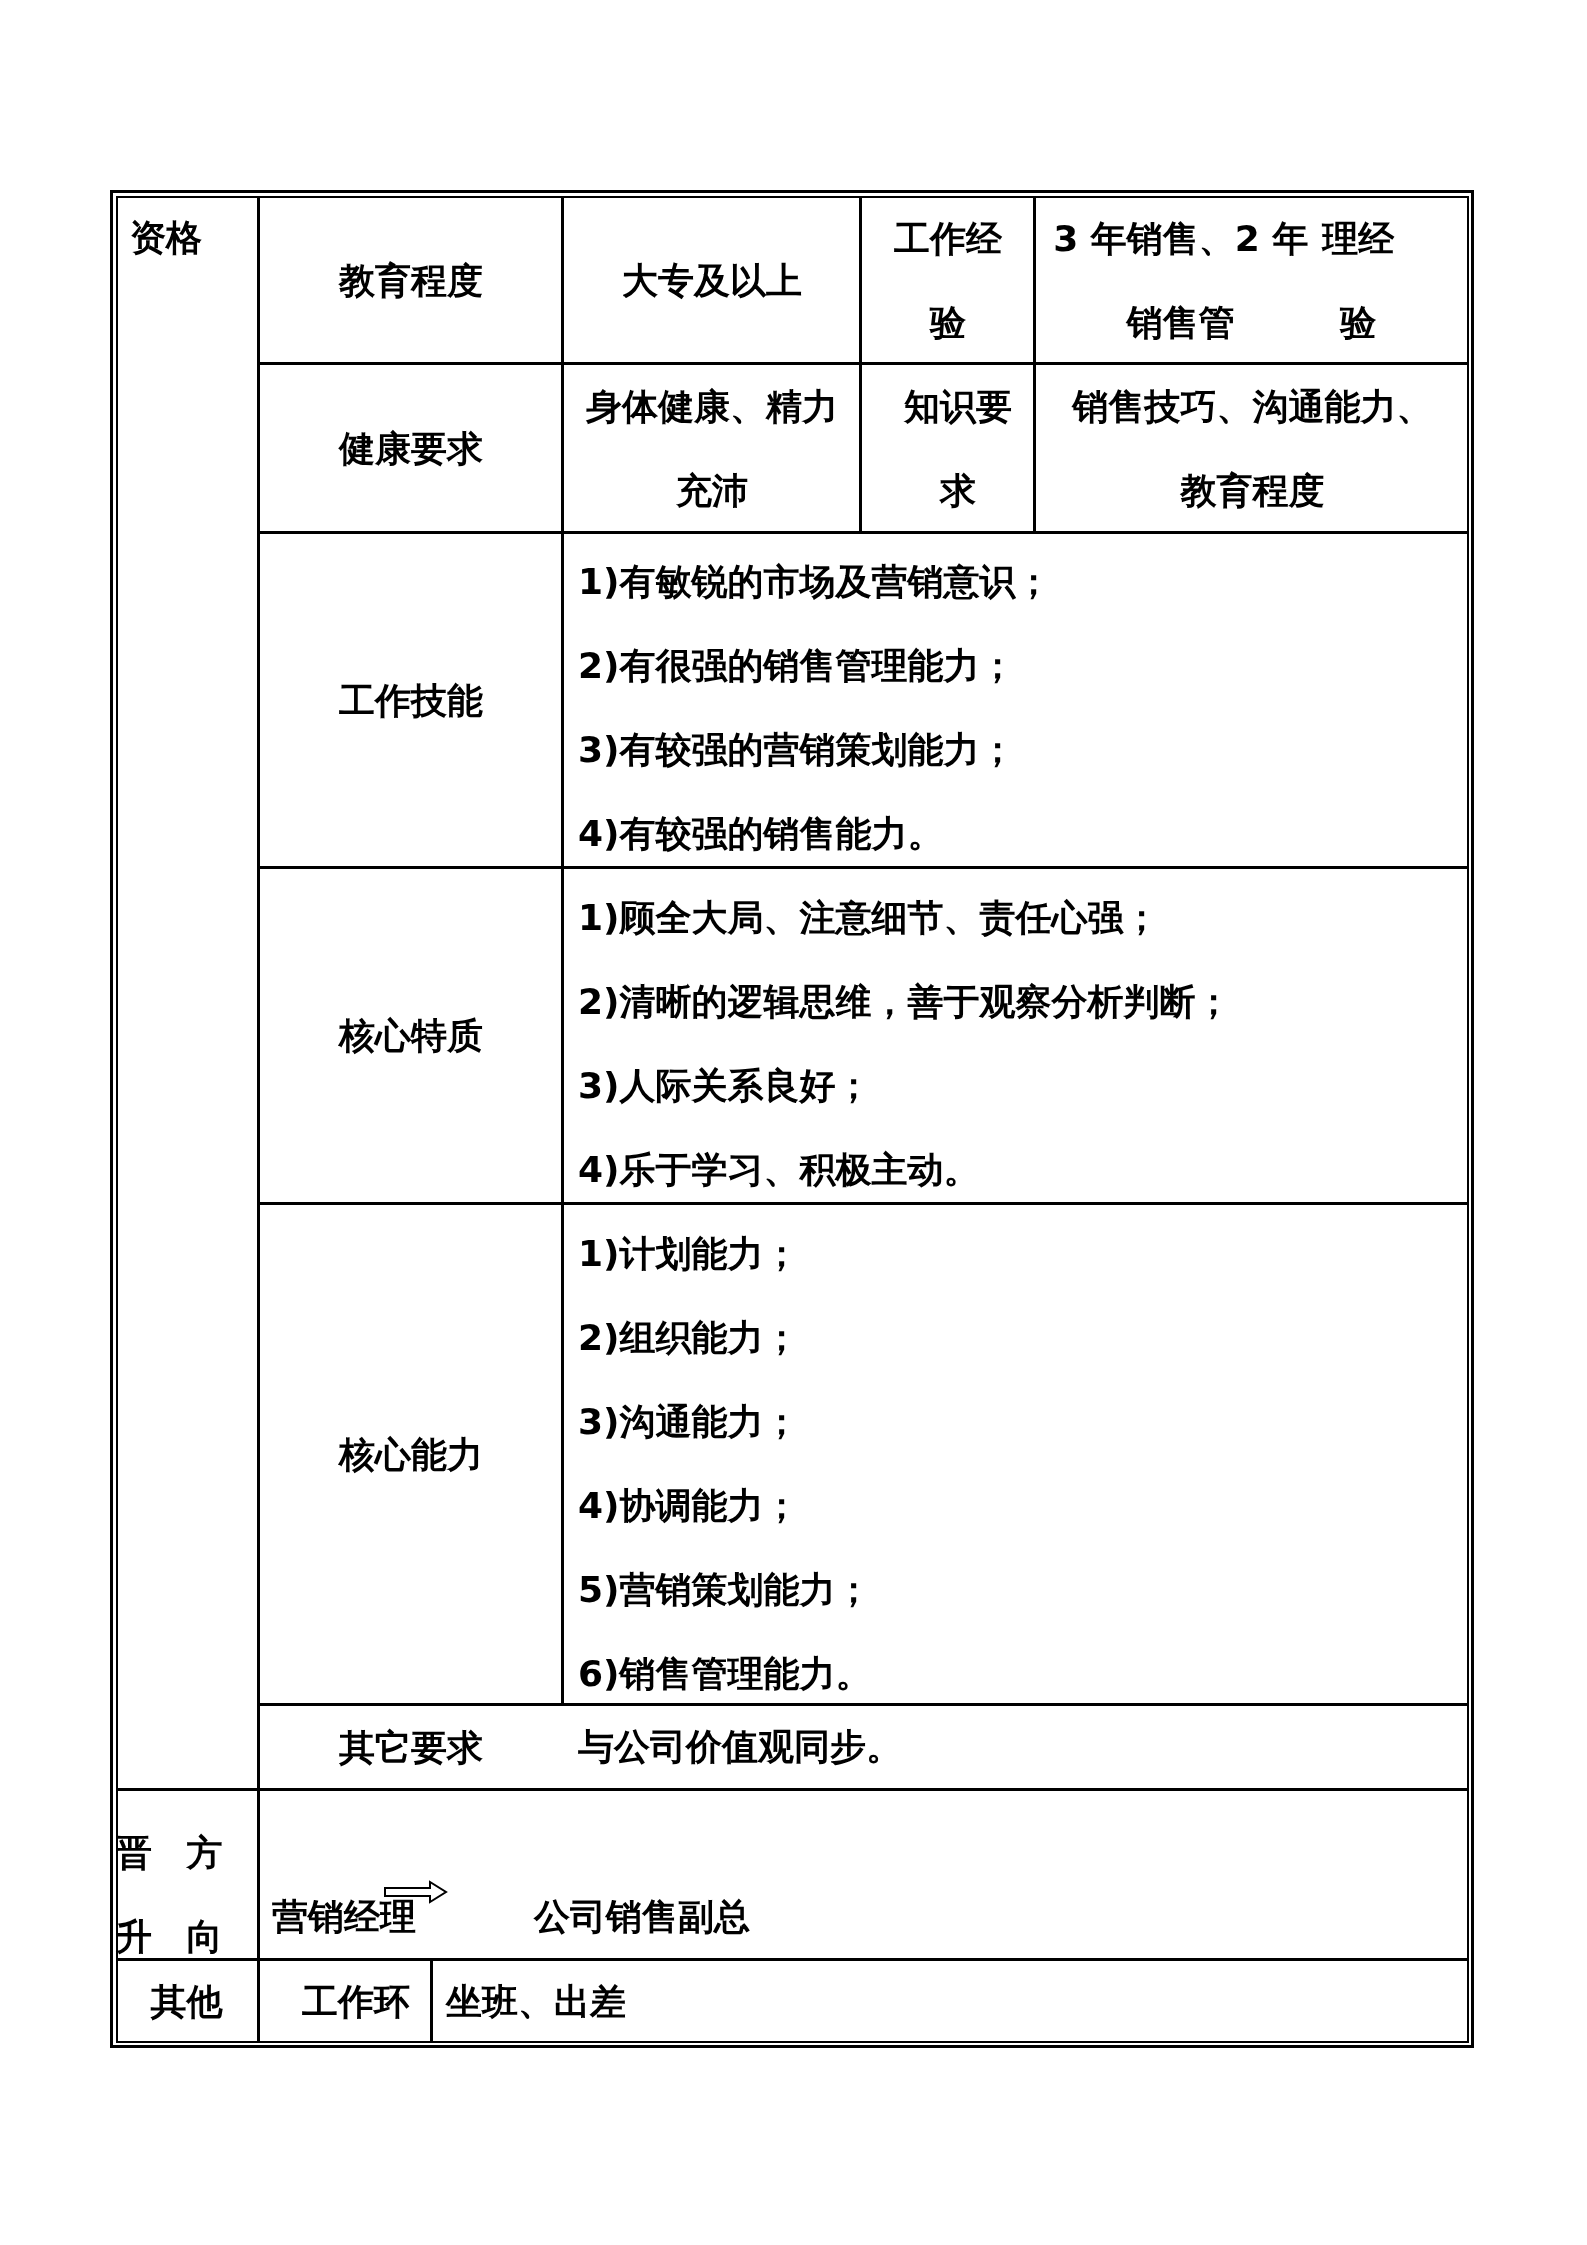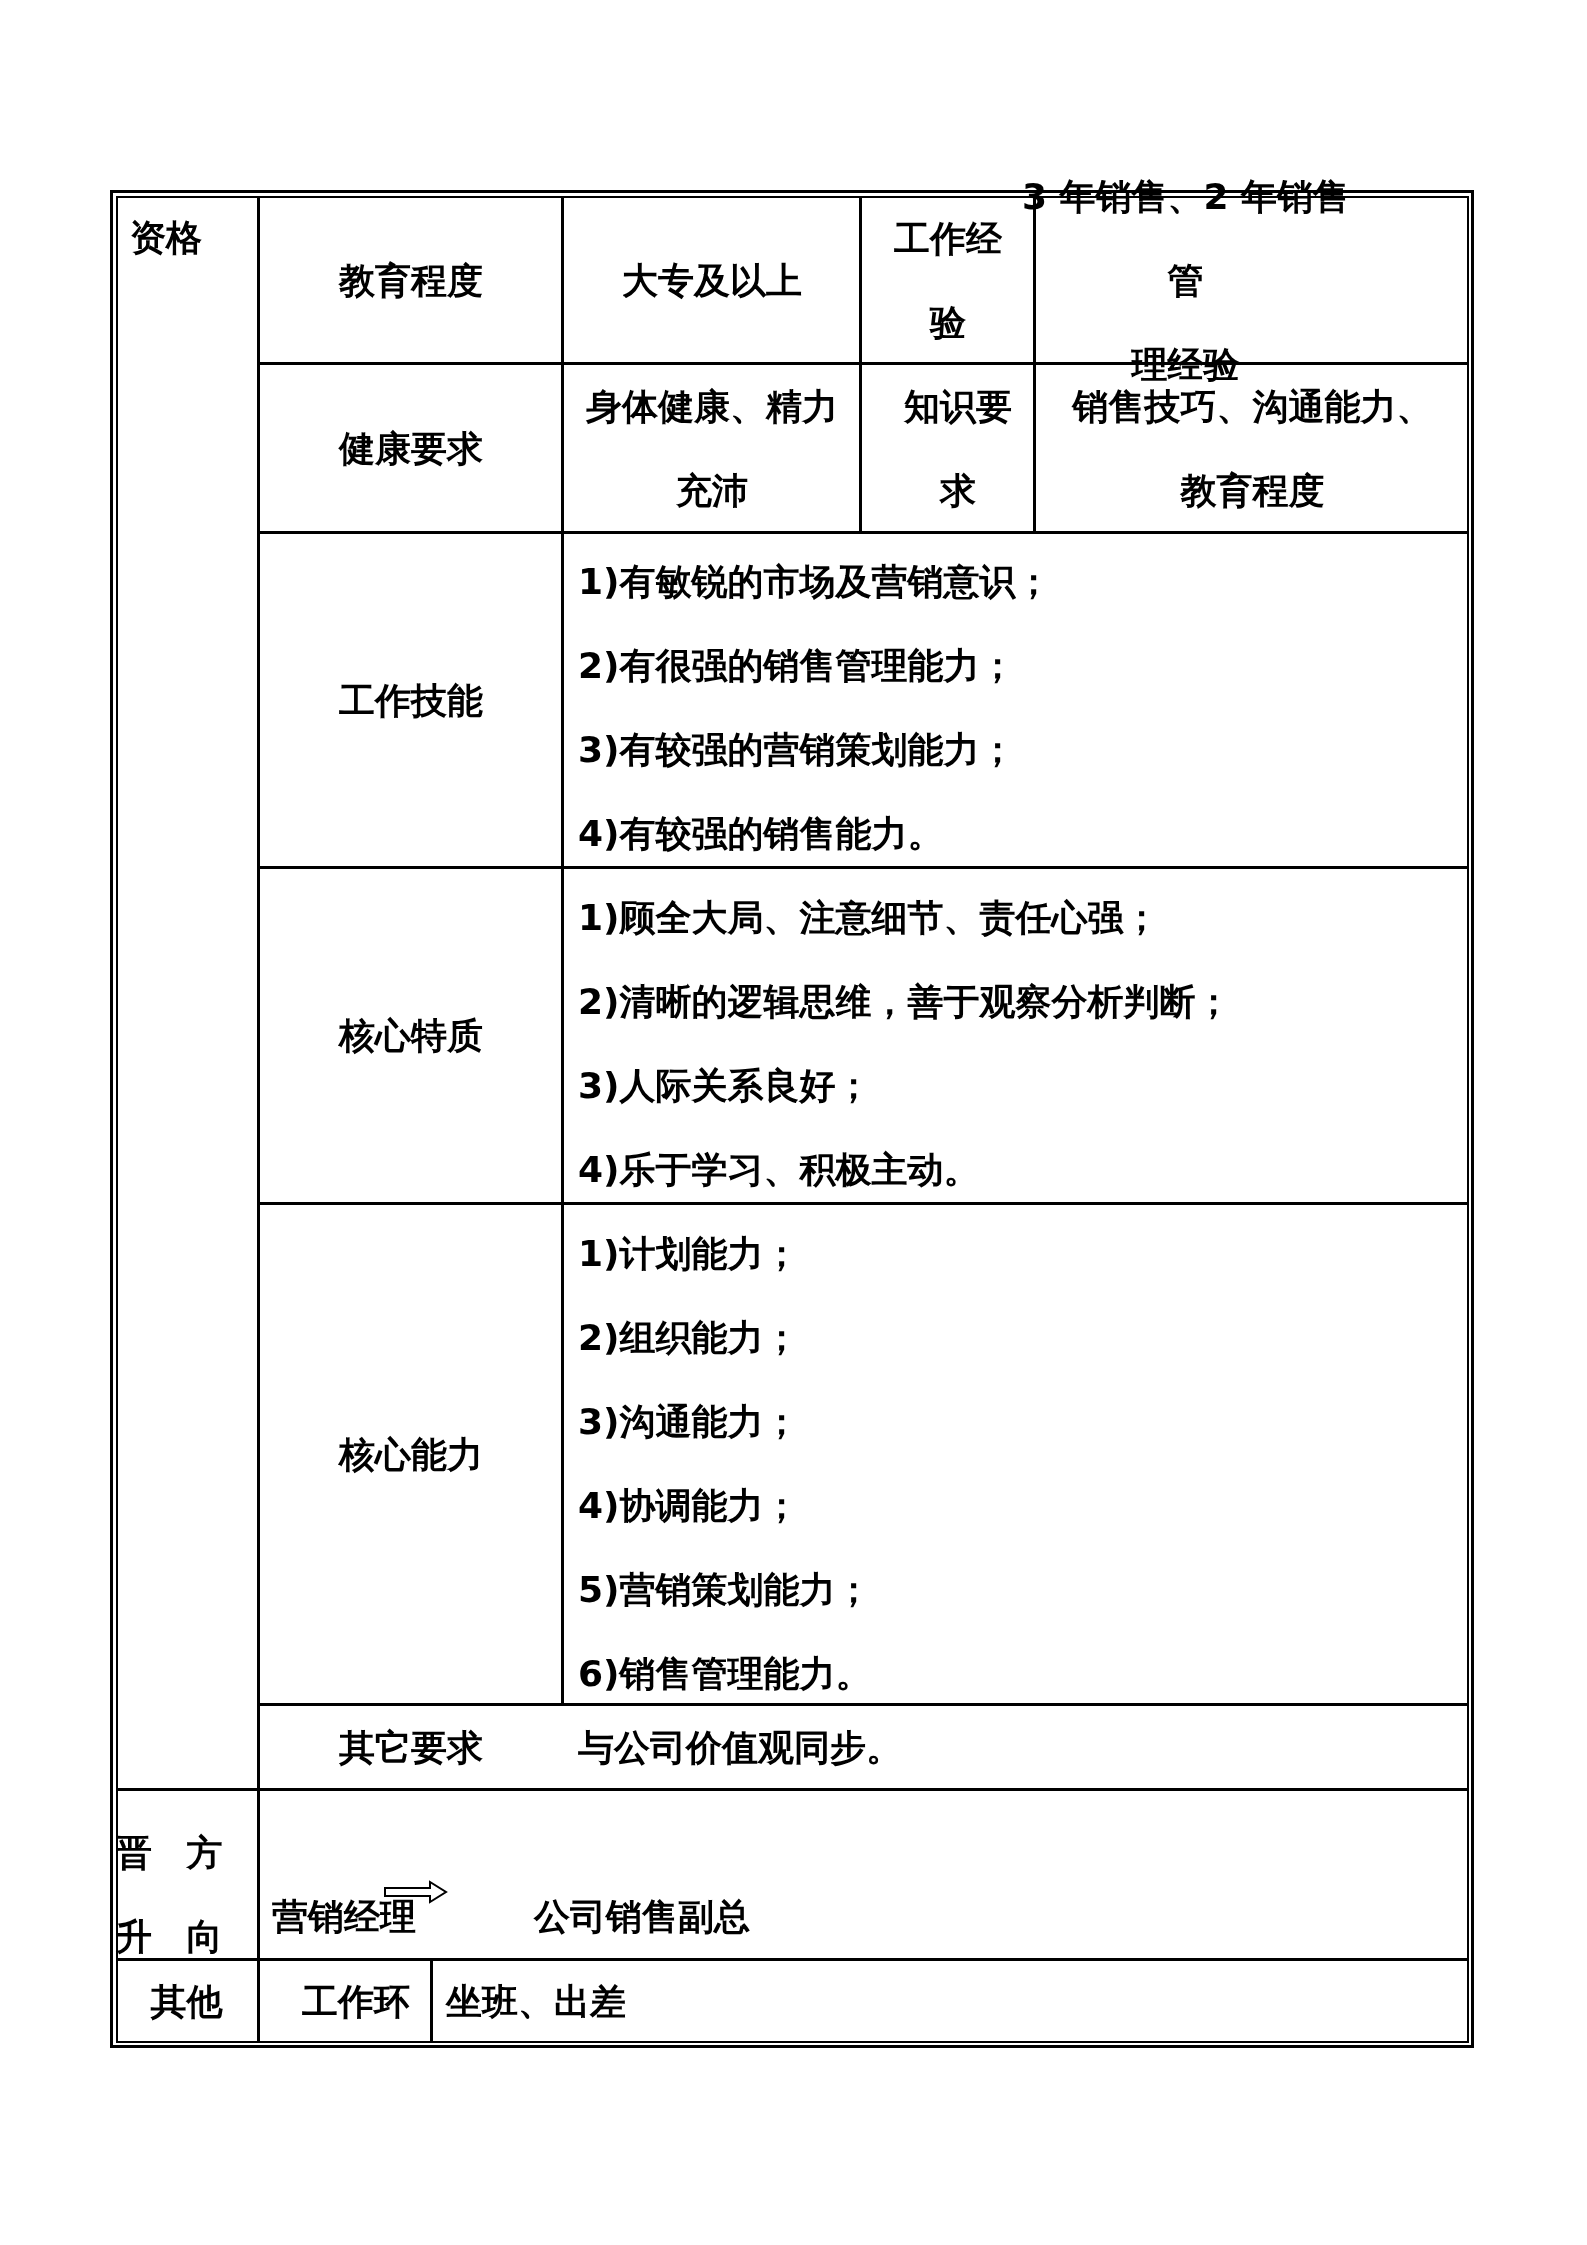--- a/index.html
+++ b/index.html
@@ -47,21 +47,21 @@
 <div class="cell center" style="left:260px; top:198px; width:302px; height:165px;">
   <span>教育程度</span>
 </div>
 <div class="cell center" style="left:564px; top:198px; width:296px; height:165px;">
   <span>大专及以上</span>
 </div>
 <div class="cell center" style="left:862px; top:198px; width:172px; height:165px; flex-direction:column;">
   <span>工作经</span>
   <span>验</span>
 </div>
-<div class="cell center" style="left:1008px; top:198px; width:355px; height:165px; flex-direction:column;">
+<div class="cell center" style="left:1044px; top:198px; width:355px; height:165px; flex-direction:row;">
   <span>3 年销售、2 年销售管</span>
   <span>理经验</span>
 </div>
 
 <div class="cell center" style="left:260px; top:365px; width:302px; height:167px;">
   <span>健康要求</span>
 </div>
 <div class="cell center" style="left:564px; top:365px; width:296px; height:167px; flex-direction:column;">
   <span>身体健康、精力</span>
   <span>充沛</span>
@@ -103,21 +103,21 @@
   <div>2)组织能力；</div>
   <div>3)沟通能力；</div>
   <div>4)协调能力；</div>
   <div>5)营销策划能力；</div>
   <div>6)销售管理能力。</div>
 </div>
 
 <div class="cell center" style="left:260px; top:1706px; width:302px; height:83px;">
   <span>其它要求</span>
 </div>
-<div class="cell" style="left:578px; top:1706px; width:880px; height:83px; align-items:center;">
+<div class="cell" style="left:578px; top:1706px; width:880px; height:83px; align-items:flex-end;">
   <span>与公司价值观同步。</span>
 </div>
 
 <div class="cell" style="left:116px; top:1791px; width:141px; height:168px; flex-direction:row; align-items:flex-start; justify-content:center;margin-top:20px;">
   <span>晋升</span>
   <span>方向</span>
 </div>
 <div class="cell" style="left:272px; top:1875px; height:84px; align-items:center;">
   <span>营销经理</span>
 </div>

